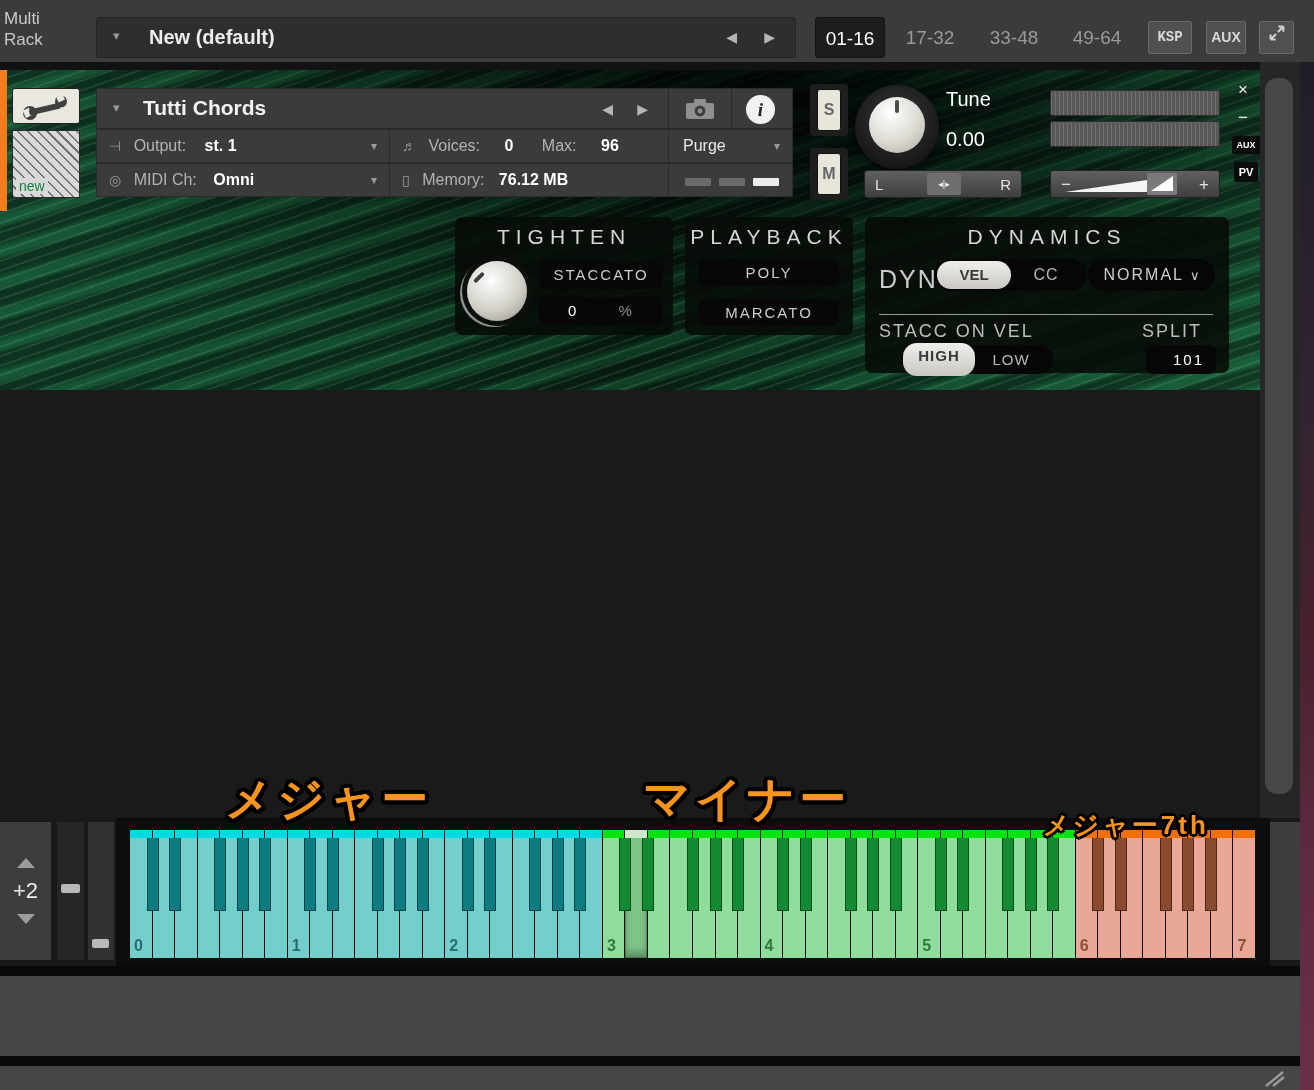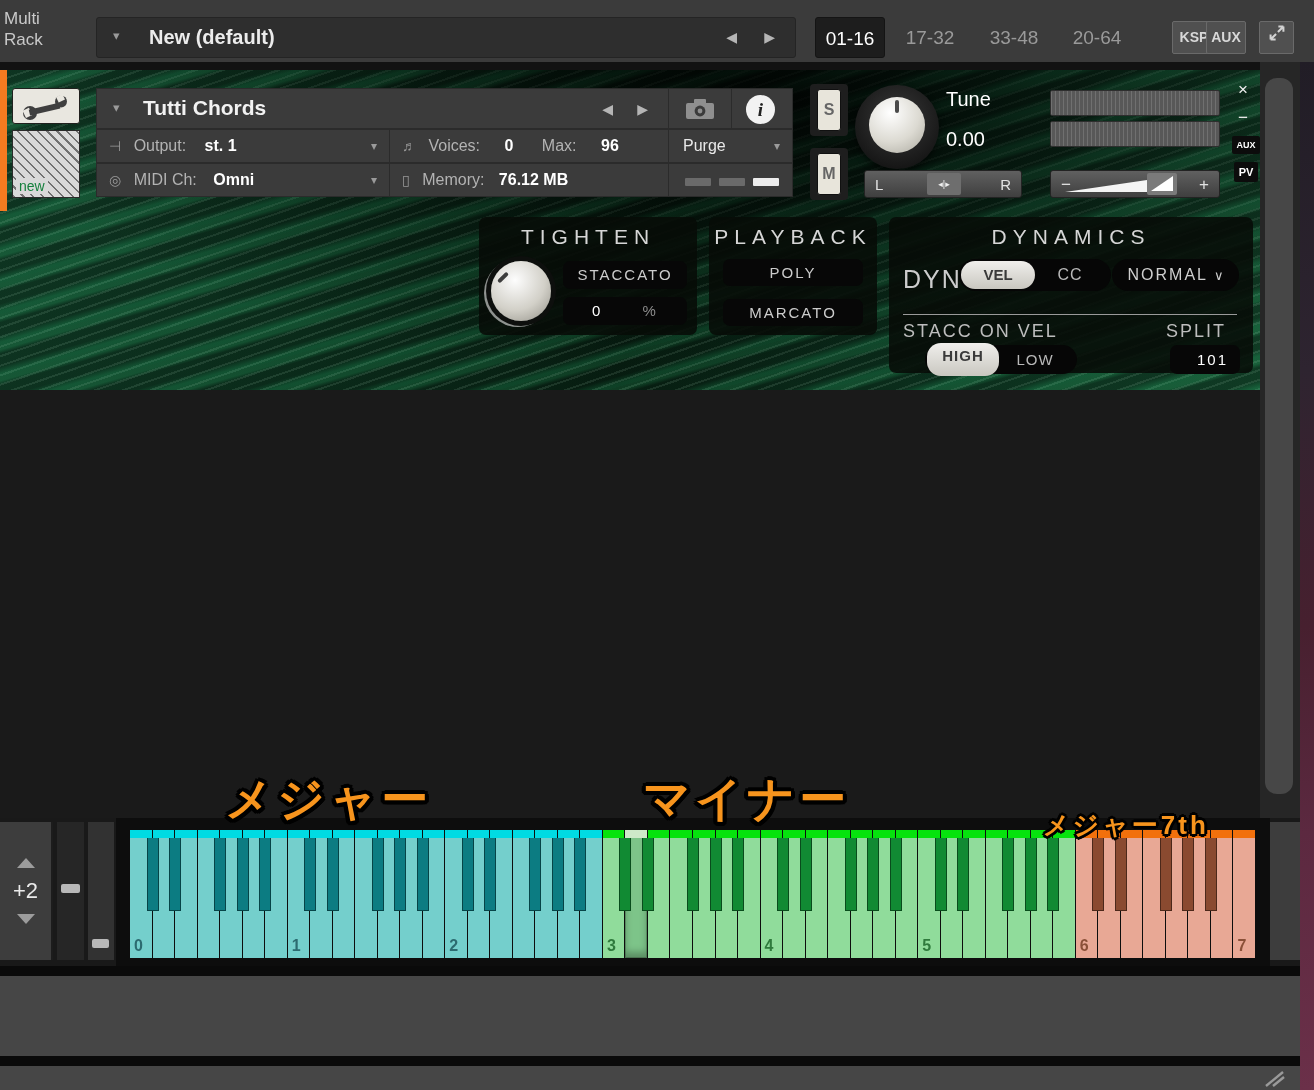--- a/index.html
+++ b/index.html
@@ -79,21 +79,21 @@
   .pan-handle { position:absolute; left:62px; top:2px; width:34px; height:22px; background:#6e6e6e;
                 border-radius:2px; display:flex; align-items:center; justify-content:center;
                 color:#f0f0f0; font-size:9px; letter-spacing:0; }
   .side-btn { left:1236px; color:#f0f0f0; text-align:center; }
   .side-blk { background:#0c0c0c; color:#fff; font-weight:bold; border-radius:2px; text-align:center; }
 
   .logo { left:72px; top:196px; width:318px; text-align:center; }
   .logo-1 { color:#f5f5f5; font-size:35px; font-weight:600; letter-spacing:13px; }
   .logo-2 { color:#9fa5a2; font-size:28px; font-weight:400; letter-spacing:11px; margin-top:5px; padding-left:110px; }
 
-  .fx-box { background:rgba(7,11,7,0.88); border-radius:7px;margin-left:24px; }
+  .fx-box { background:rgba(7,11,7,0.88); border-radius:7px; }
   .fx-title { text-align:center; color:#d6d6d6; font-size:21px; letter-spacing:6px; padding-top:8px; }
   .pill { position:absolute; background:#070707; border-radius:7px; color:#cccccc;
           font-size:15px; letter-spacing:2px; text-align:center; }
   .tighten-knob { position:absolute; left:12px; top:44px; width:60px; height:60px; border-radius:50%;
                   background:radial-gradient(circle at 40% 32%, #fdfdfd, #d2d0c8 55%, #8f8d84 100%);
                   box-shadow:0 0 0 5px #0d0f0d, -3px 2px 0 4px rgba(255,255,255,0.55); }
   .tighten-tick { position:absolute; left:10px; top:10px; width:4px; height:13px; background:#3c3c3c;
                   border-radius:2px; transform:rotate(45deg); }
   .toggle-group { position:absolute; background:#060606; border-radius:16px; display:flex; align-items:center; }
   .tg-on  { background:linear-gradient(#f0efec,#c9c7c0); color:#3a3a3a; font-weight:bold; border-radius:14px;
@@ -160,22 +160,22 @@
     </div>
     <div class="abs preset-box">
       <span class="abs preset-caret">▾</span>
       <span class="abs preset-name">New (default)</span>
       <span class="abs nav-arrow" style="right:58px;">◀</span>
       <span class="abs nav-arrow" style="right:20px;">▶</span>
     </div>
     <div class="abs tab active" style="left:815px; width:70px;">01-16</div>
     <div class="abs tab" style="left:900px; width:60px;">17-32</div>
     <div class="abs tab" style="left:984px; width:60px;">33-48</div>
-    <div class="abs tab" style="left:1067px; width:60px;">20-64</div>
-    <div class="abs mini-btn" style="left:1172px; width:44px;">KSP</div>
+    <div class="abs tab" style="left:1067px; width:60px;">49-64</div>
+    <div class="abs mini-btn" style="left:1148px; width:44px;font-family:Liberation Mono, monospace;">KSP</div>
     <div class="abs mini-btn" style="left:1206px; width:40px;">AUX</div>
     <div class="abs mini-btn" style="left:1259px; width:35px;">
       <svg width="22" height="22" viewBox="0 0 24 24">
         <path d="M19 5 l-6 6 M19 5 h-5.5 M19 5 v5.5 M5 19 l6 -6 M5 19 h5.5 M5 19 v-5.5" stroke="#d2d2d2" stroke-width="2.2" fill="none"></path>
       </svg>
     </div>
   </div>
 
   <div class="abs rack-seam"></div>
 

